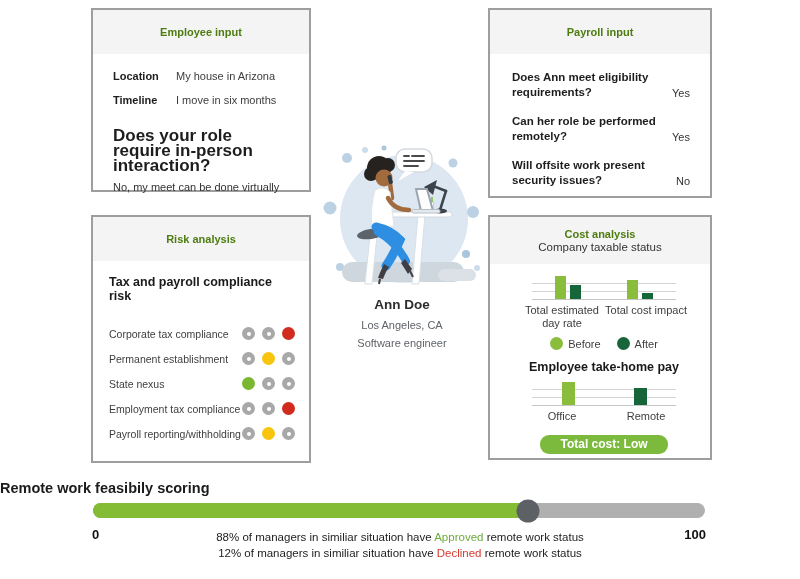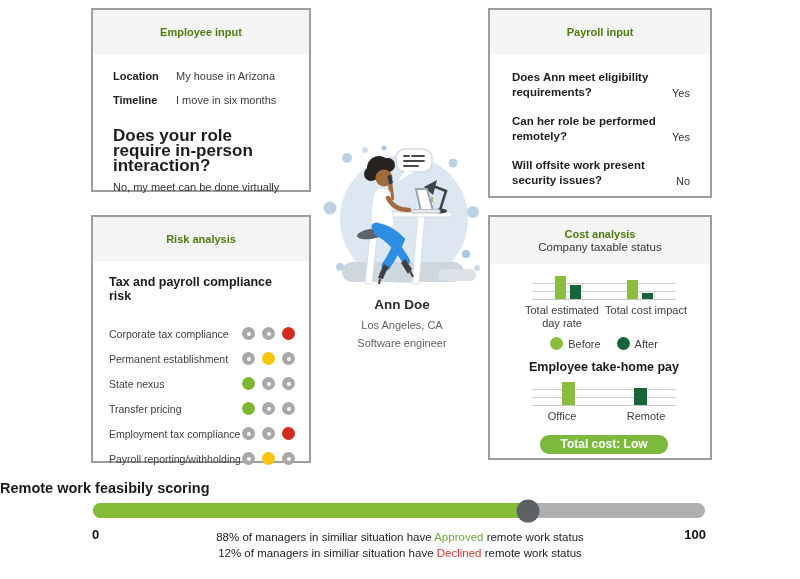--- a/index.html
+++ b/index.html
@@ -156,28 +156,20 @@
       </div>
       <div class="risk-row">
         <span class="r-label">State nexus</span>
         <span class="dots" data-level="low">
             <i class="dot"></i>
             <i class="dot"></i>
             <i class="dot"></i>
           </span>
       </div>
       <div class="risk-row">
-        <span class="r-label">Transfer pricing</span>
-        <span class="dots" data-level="low">
-            <i class="dot"></i>
-            <i class="dot"></i>
-            <i class="dot"></i>
-          </span>
-      </div>
-      <div class="risk-row">
         <span class="r-label">Employment tax compliance</span>
         <span class="dots" data-level="high">
             <i class="dot"></i>
             <i class="dot"></i>
             <i class="dot"></i>
           </span>
       </div>
       <div class="risk-row">
         <span class="r-label">Payroll reporting/withholding</span>
         <span class="dots" data-level="medium">

